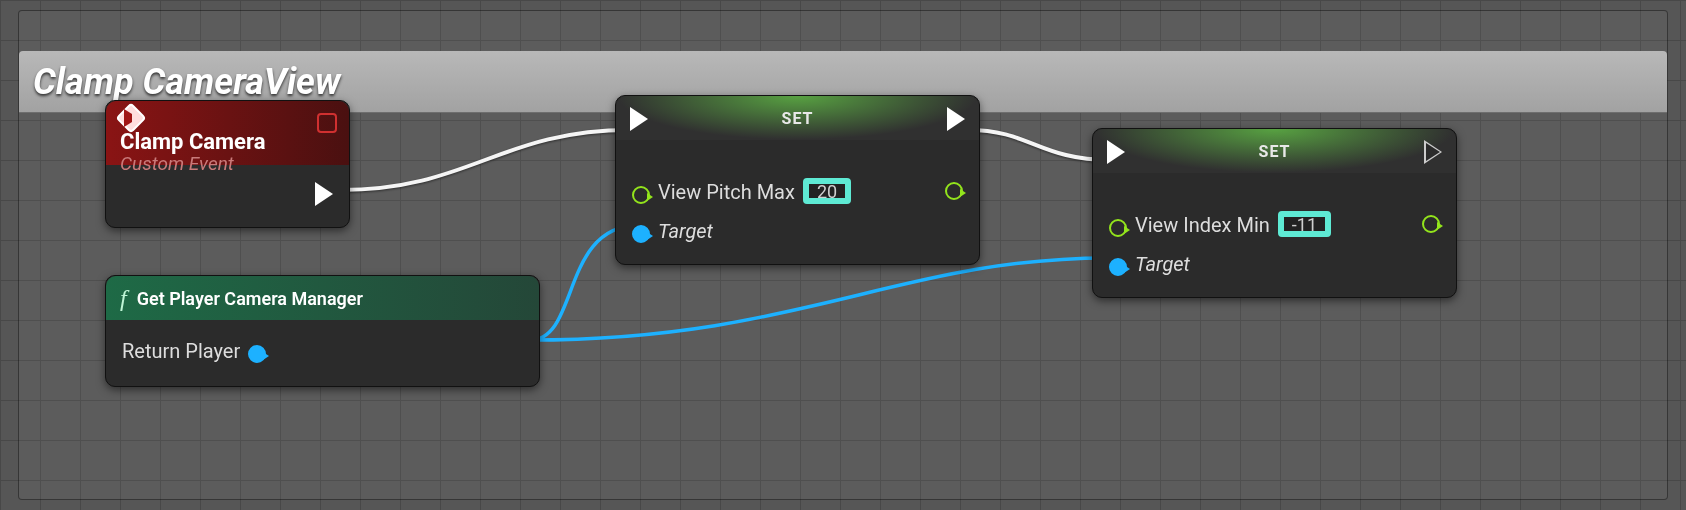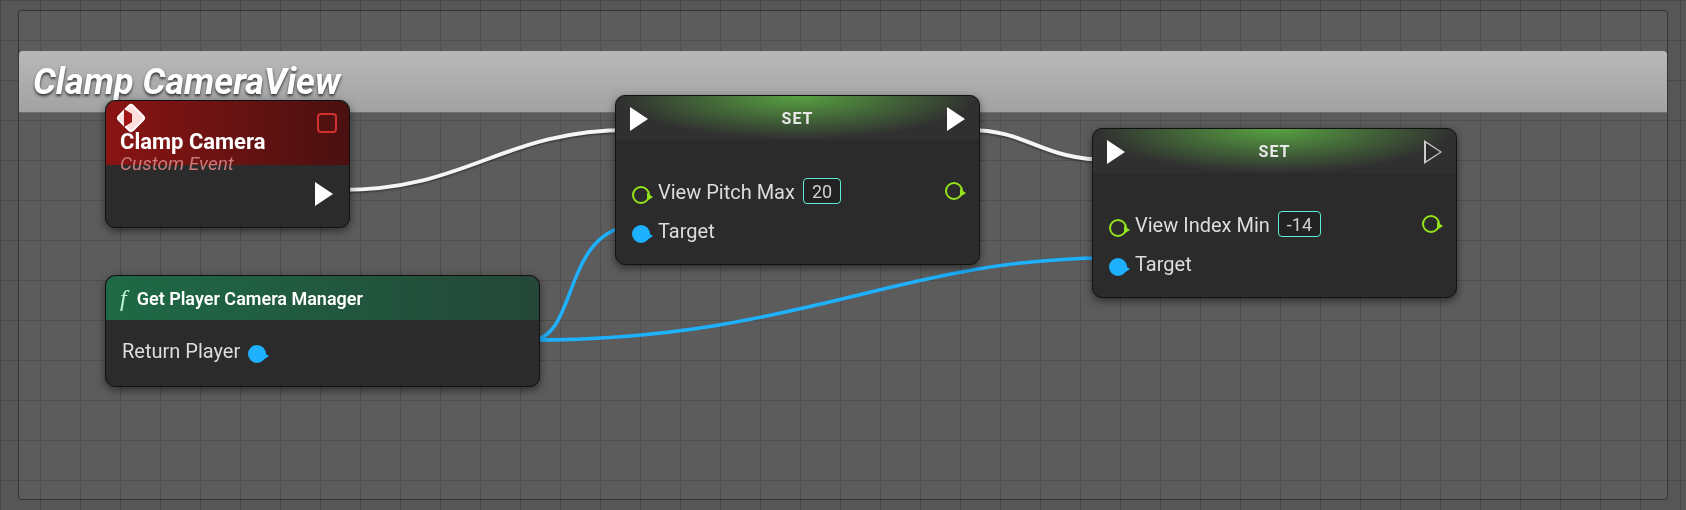--- a/index.html
+++ b/index.html
@@ -80,21 +80,21 @@
 
   
   .hdr-set {
     height: 44px;
     background: radial-gradient(ellipse at 50% 0%, rgba(120,255,80,0.55), rgba(40,60,30,0) 70%), #303030;
     justify-content:center;
   }
   .hdr-set .hdr-title{ color:#e8e8e8; font-weight:700; letter-spacing:1px; font-size:16px;}
 
   
-  .row { display:flex; align-items:center; height:38px; }
+  .row { display:flex; align-items:center; height:38px;font-style:italic; }
   .row-split { display:flex; justify-content:space-between; align-items:center; height:42px;}
   .pin      { display:flex; align-items:flex-end; gap:8px; }
   .pin-r    { flex-direction:row-reverse; }
   .exec-tri {
     width:0;height:0;border-left:18px solid #fff;
     border-top:12px solid transparent;border-bottom:12px solid transparent;
   }
   .exec-tri.hollow { position:relative; border-left-color:#ccc; }
   .exec-tri.hollow::after{
     content:"";position:absolute;left:-16px;top:-9px;
@@ -106,21 +106,21 @@
     border:2px solid currentColor;flex:none;
     position:relative;
   }
   .pin-circ.solid{ background: currentColor; }
   .pin-circ::after{ content:"";position:absolute;right:-5px;top:5px;width:0;height:0;
     border-left:6px solid currentColor;border-top:4px solid transparent;border-bottom:4px solid transparent;}
   .c-float{ color:#93e41c; }
   .c-obj  { color:#1db1ff; }
   .pin-label{ color:#ddd; font-size:20px; }
   .value-box{
-    border:1px solid #5eead4;border-radius:4px;
+    border:6px solid #5eead4;border-radius:4px;
     padding:0 8px;height:26px;display:flex;align-items:center;
     color:#cfcfcf;font-size:18px;background:#222;
   }
 
   
   svg.wires{ position:absolute; left:0; top:0; width:1686px;height:510px; pointer-events:none;}
   .w-exec{ stroke:#f5f5f5; stroke-width:4; fill:none; filter:drop-shadow(0 1px 1px rgba(0,0,0,.5)); }
   .w-obj { stroke:#1db1ff; stroke-width:3.5; fill:none; }
 </style>
 </head>
@@ -216,21 +216,21 @@
         </span>
       <span class="pin pin-r">
           <span class="exec-tri hollow"></span>
         </span>
     </div>
     <div style="height:20px;"></div>
     <div class="row-split">
       <span class="pin">
         <span class="pin-circ c-float"></span>
         <span class="pin-label">View Index Min</span>
-        <span class="value-box">-14</span>
+        <span class="value-box">-11</span>
       </span>
       <span class="pin pin-r">
         <span class="pin-circ c-float"></span>
       </span>
     </div>
     <div class="row">
       <span class="pin">
         <span class="pin-circ c-obj solid"></span>
         <span class="pin-label">Target</span>
       </span>

